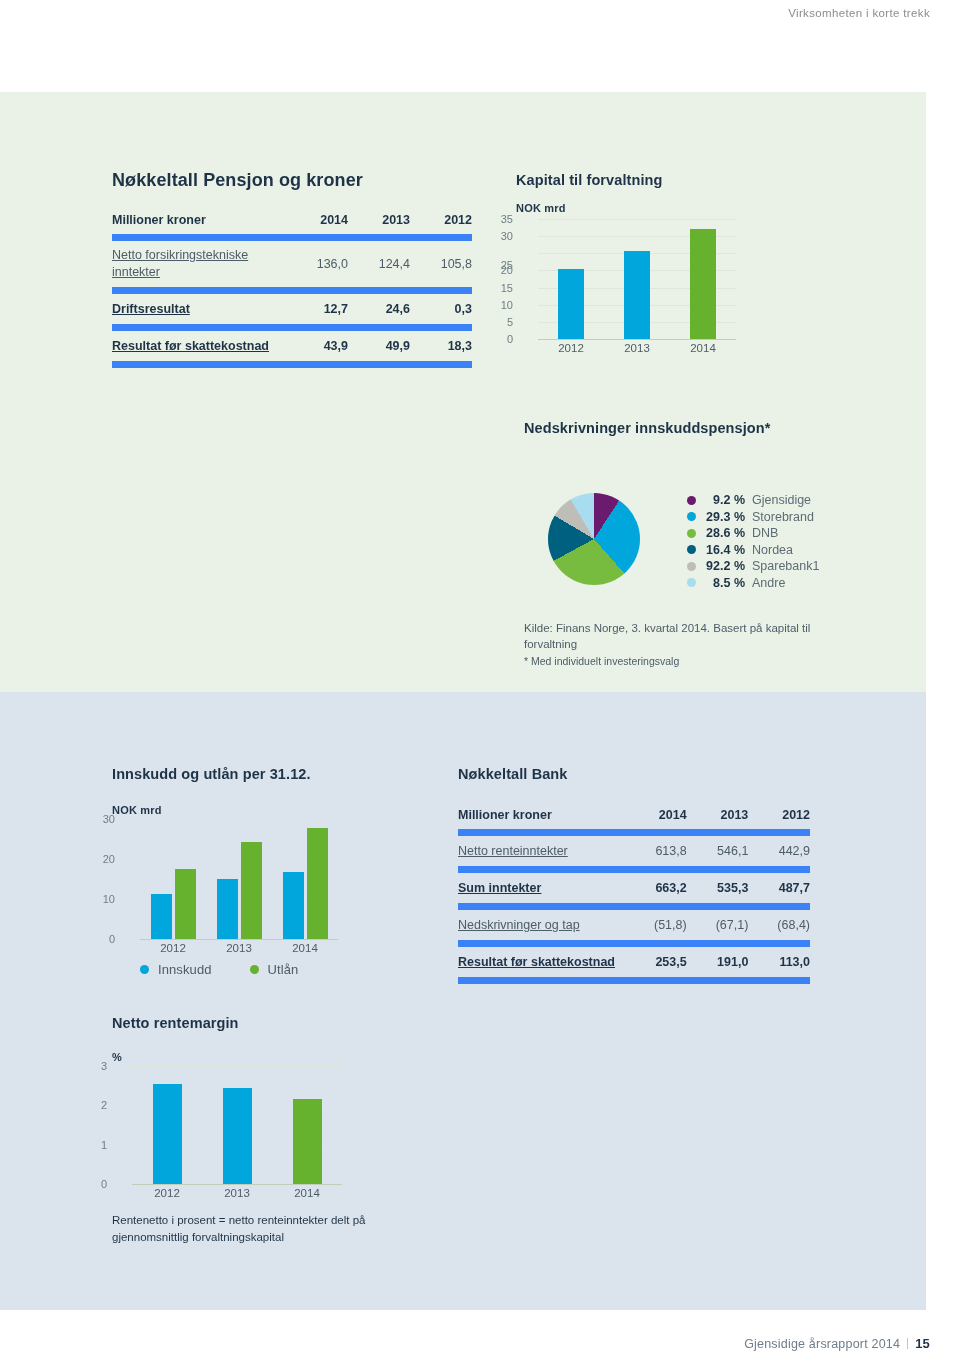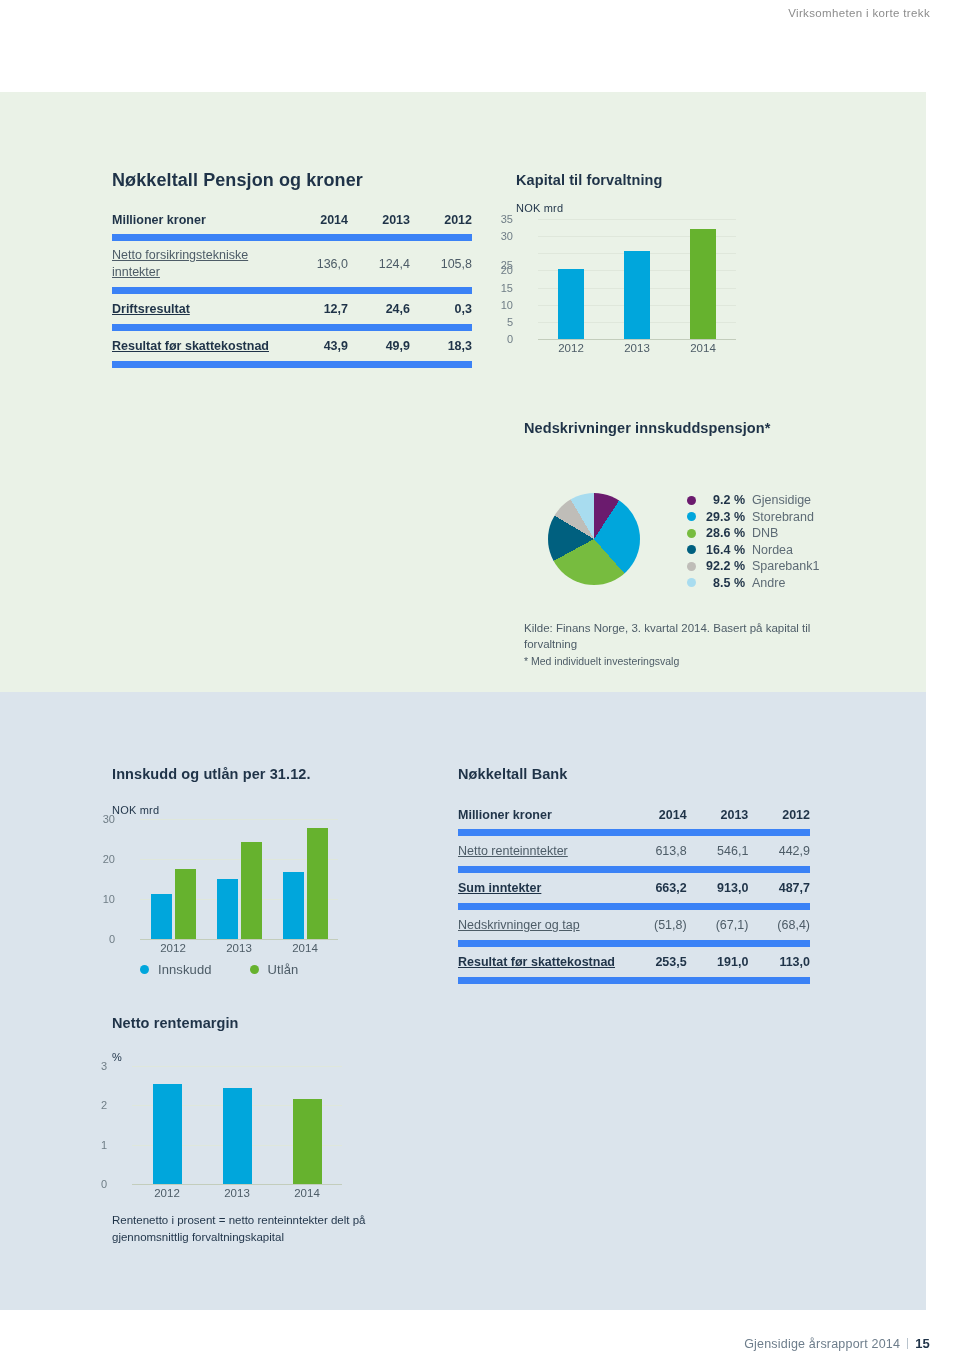--- a/index.html
+++ b/index.html
@@ -53,21 +53,21 @@
   table.kf tr.bdr > *{border-bottom:7px solid #3b82f6;}
   table.kf tr.row td{padding:8px 0 8px 0;}
   table.kf tr.row.tall td{padding:6px 0 6px 0;}
   table.kf tr.row td.lbl{padding-right:10px;text-decoration:underline;}
   table.kf tr.row.plain td{color:#4d5c67;}
   table.kf tr.row.bold td{font-weight:bold;color:#1f3348;}
 
   
   .chart{position:relative;}
   .axis-unit{
-    font-size:11px;font-weight:normal;color:#1f3348;letter-spacing:.2px;
+    font-size:11px;font-weight:bold;color:#1f3348;letter-spacing:.2px;
   }
   .plot{position:relative;}
   .gridline{
     position:absolute;left:0;height:1px;background:#dfe7db;
   }
   .zeroline{
     position:absolute;left:0;height:1px;background:#c3cdbc;
   }
   .ytick{
     position:absolute;right:100%;margin-right:25px;
@@ -301,21 +301,21 @@
     </tr>
     <tr class="row plain bdr">
       <td class="lbl">Netto renteinntekter</td>
       <td class="num">613,8</td>
       <td class="num">546,1</td>
       <td class="num">442,9</td>
     </tr>
     <tr class="row bold bdr">
       <td class="lbl">Sum inntekter</td>
       <td class="num">663,2</td>
-      <td class="num">913,0</td>
+      <td class="num">535,3</td>
       <td class="num">487,7</td>
     </tr>
     <tr class="row plain bdr">
       <td class="lbl">Nedskrivninger og tap</td>
       <td class="num">(51,8)</td>
       <td class="num">(67,1)</td>
       <td class="num">(68,4)</td>
     </tr>
     <tr class="row bold bdr">
       <td class="lbl">Resultat før skattekostnad</td>

